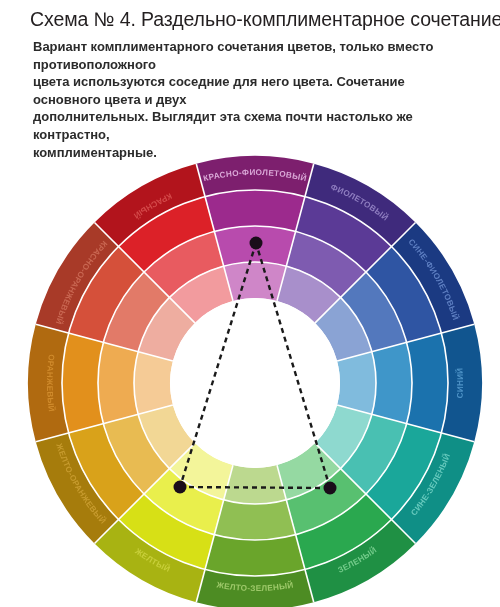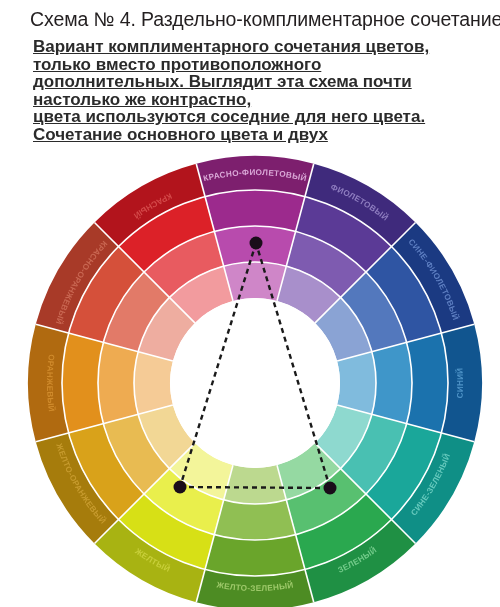--- a/index.html
+++ b/index.html
@@ -24,25 +24,24 @@
     font-weight: 400;
     letter-spacing: -0.1px;
     color: #231f20;
     white-space: nowrap;
   }
   #body-text {
     position: absolute;
     left: 33px;
     top: 38px;
     width: 440px;
-    font-size: 17px;
+    font-size: 13px;
     font-weight: bold;
     line-height: 17.6px;
     color: #2b2b2b;
-    text-decoration: underline;
   }
   #body-text p { margin: 0; }
   #wheel-wrap {
     position: absolute;
     left: 0;
     top: 0;
     width: 500px;
     height: 607px;
     pointer-events: none;
   }
@@ -54,22 +53,23 @@
     letter-spacing: 0.3px;
   }
 </style>
 </head>
 <body>
 
 <div id="page-title">Схема № 4. Раздельно-комплиментарное сочетание</div>
 
 <div id="body-text">
   <p>Вариант комплиментарного сочетания цветов, только вместо противоположного</p>
+  <p>цвета используются соседние для него цвета. Сочетание основного цвета и двух</p>
   <p>дополнительных. Выглядит эта схема почти настолько же контрастно,</p>
-  <p>цвета используются соседние для него цвета. Сочетание основного цвета и двух</p>
+  <p>комплиментарные.</p>
 </div>
 
 <div id="wheel-wrap">
   <svg id="wheel-svg" width="500" height="607" viewBox="0 0 500 607">
     <defs>
       <path id="lbl-path-0"></path>
     <path id="lblpath0" fill="none" d="M 206.44336431797174 180.74705655728326 A 208 208 0 0 1 303.55663568202834 180.7470565572833"></path>
         <path id="lblpath1" fill="none" d="M 314.0751916984159 183.56549514741585 A 208 208 0 0 1 398.17775174430085 232.1221308294442"></path>
         <path id="lblpath2" fill="none" d="M 405.87786917055587 239.82224825569918 A 208 208 0 0 1 454.43450485258415 323.9248083015841"></path>
         <path id="lblpath3" fill="none" d="M 457.25294344271674 431.55663568202834 A 208 208 0 0 0 457.25294344271674 334.44336431797166"></path>

